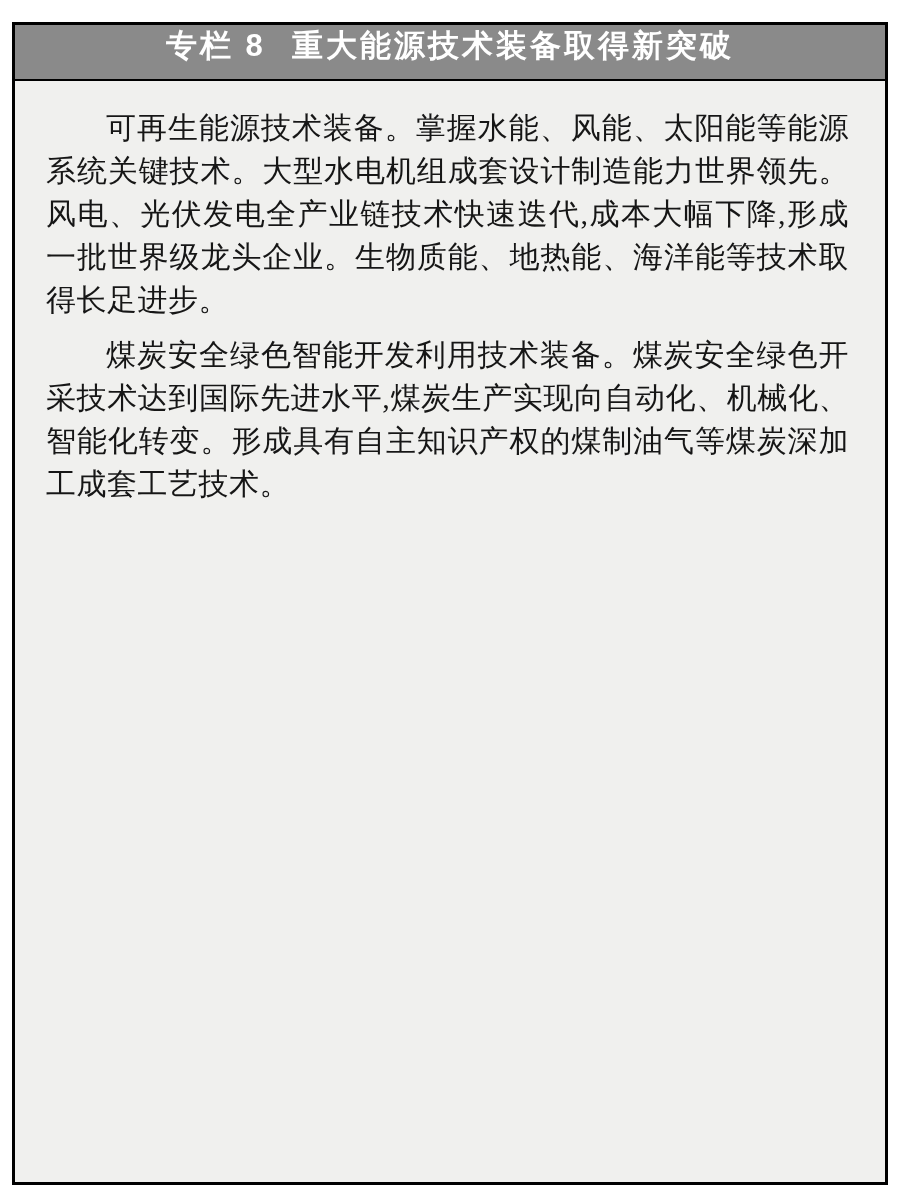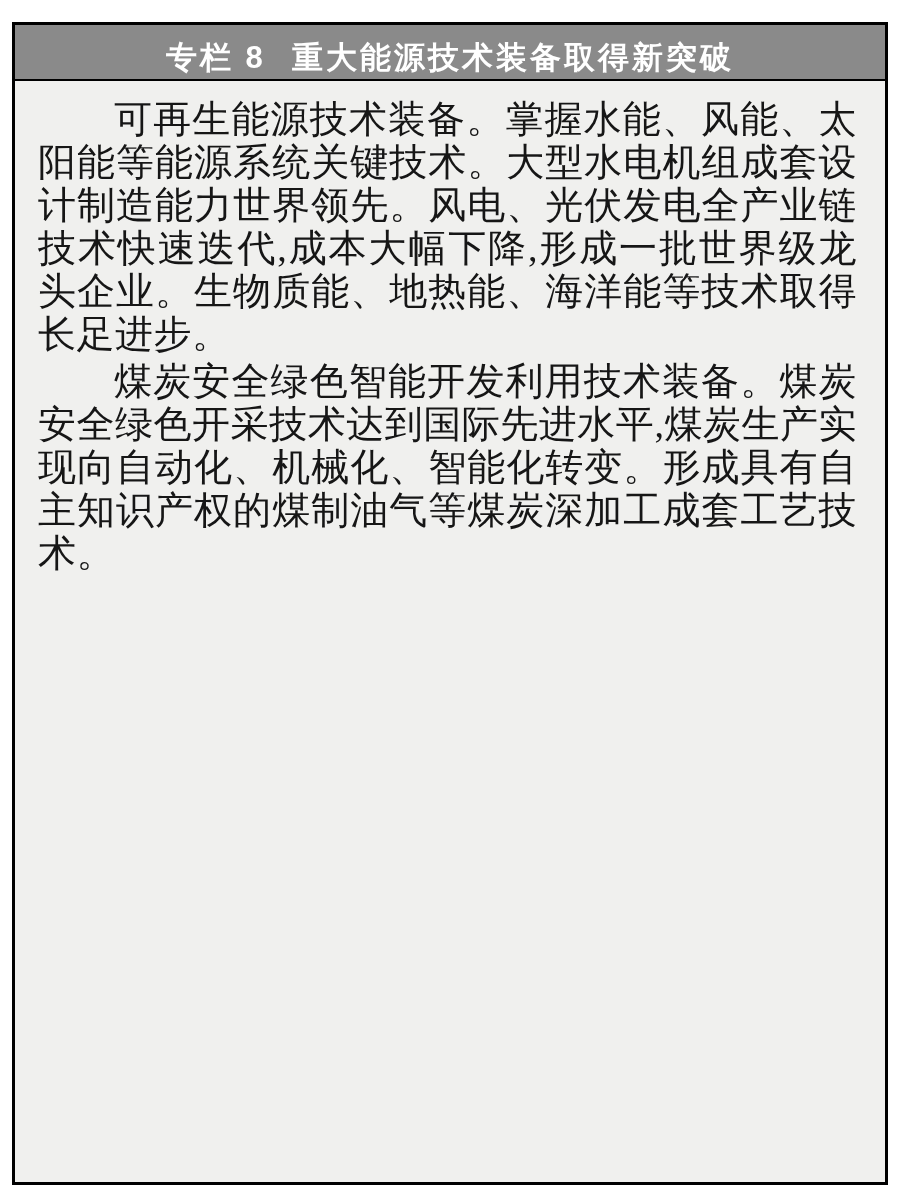--- a/index.html
+++ b/index.html
@@ -23,36 +23,36 @@
     height: 1163px;
     box-sizing: border-box;
     border: 3px solid var(--border, #000);
     background: var(--body-bg, #f0f0ee);
   }
   .panel-header {
     height: 54px;
     background: var(--header-bg, #8a8a8a);
     border-bottom: 2px solid var(--border, #000);
     display: flex;
-    align-items: flex-end;
+    align-items: flex-start;
     justify-content: center;
     color: var(--header-text, #fff);
     font-family: "Liberation Sans", "DejaVu Sans", sans-serif;
     font-weight: bold;
     font-size: 31px;
     letter-spacing: 3px;
     white-space: nowrap;
   }
   .hdr-label { margin-right: 0.85em; }
   .panel-body {
     padding: 13px 24px 0 19px;
   }
   .panel-body p {
-    margin: 4px;
-    font-size: 38px;
+    margin: 12px;
+    font-size: 30px;
     line-height: 43px;
     color: var(--body-text, #161616);
     text-align: justify;
     text-justify: inter-ideograph;
     text-indent: 2em;
     letter-spacing: 0.5px;
   }
 </style>
 </head>
 <body>

